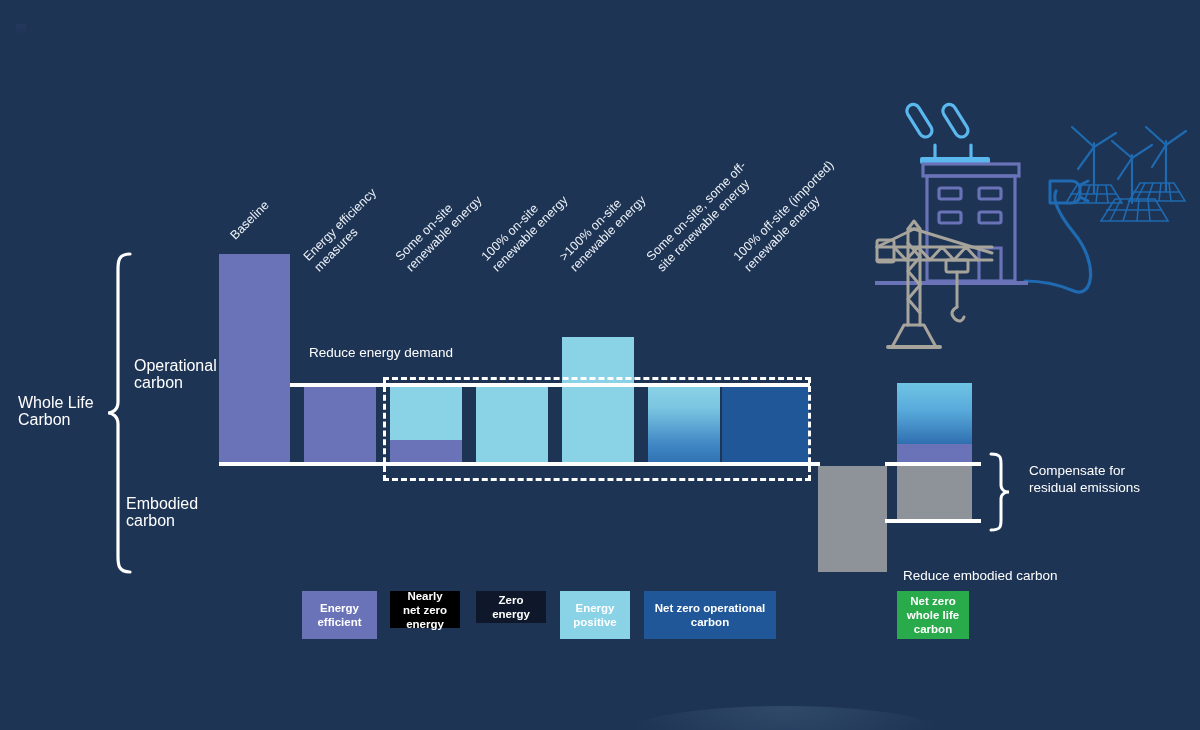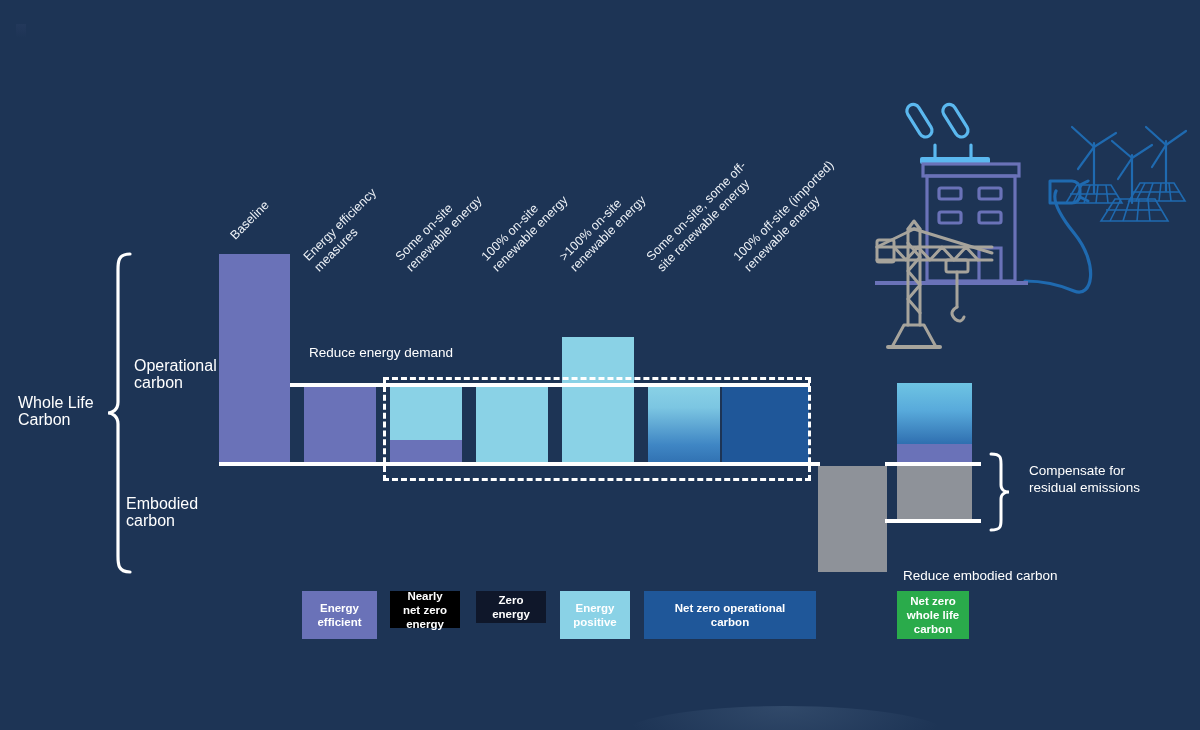--- a/index.html
+++ b/index.html
@@ -157,21 +157,21 @@
   <div class="legend-item" style="left:390px;top:591px;width:70px;height:37px;background:#000000;">Nearly
 net zero
 energy</div>
 
   <div class="legend-item" style="left:476px;top:591px;width:70px;height:32px;background:#0f172a;">Zero
 energy</div>
 
   <div class="legend-item" style="left:560px;top:591px;width:70px;height:48px;background:#8ad2e6;">Energy
 positive</div>
 
-  <div class="legend-item" style="left:644px;top:591px;width:172px;height:48px;background:#1f5799;">Net zero operational
+  <div class="legend-item" style="left:644px;top:591px;width:132px;height:48px;background:#1f5799;">Net zero operational
 carbon</div>
 
   <div class="legend-item" style="left:897px;top:591px;width:72px;height:48px;background:#2aab4b;">Net zero
 whole life
 carbon</div>
 
   <div class="abs" style="left:860px;top:95px;width:340px;height:270px;">
     <svg width="340" height="270" viewBox="0 0 340 270">
 
       <g>

